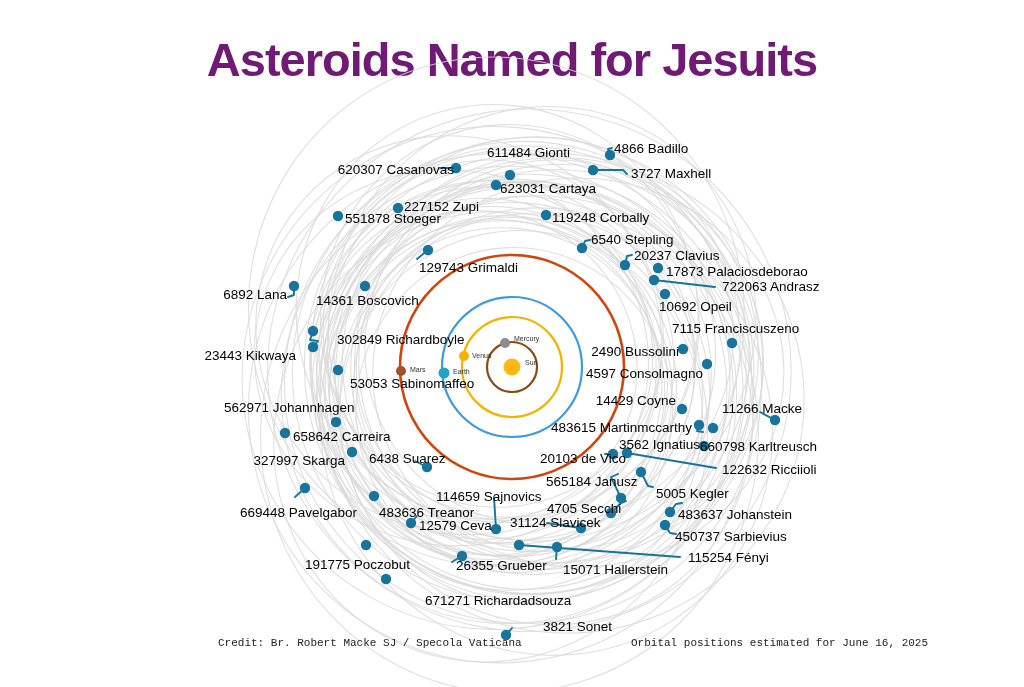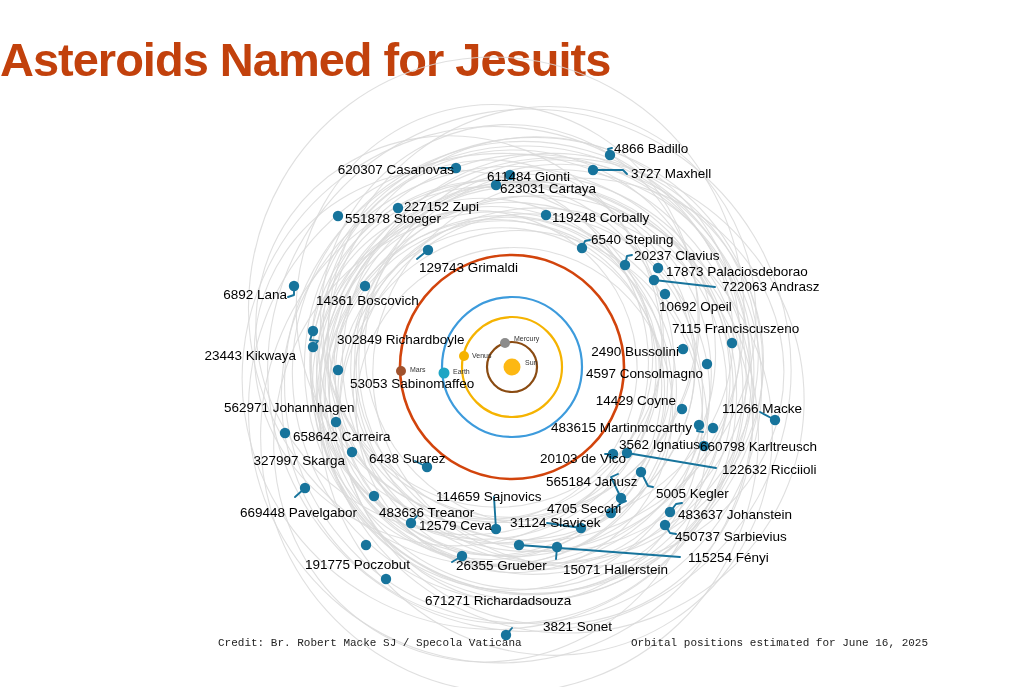--- a/index.html
+++ b/index.html
@@ -9,25 +9,25 @@
     font-family:"Liberation Sans", sans-serif;
     overflow:hidden;
     position:relative;
   }
   #stage{position:absolute;left:0;top:0;width:1024px;height:687px;}
 
   
   #title{
     position:absolute;
     left:0;top:32px;width:1024px;
-    text-align:left;
+    text-align:center;
     font-size:47px;
     font-weight:bold;
     letter-spacing:-1px;
-    color:#c2410c;
+    color:#701a75;
     font-family:"Liberation Sans", sans-serif;
     white-space:nowrap;
   }
 
   
   #diagram{position:absolute;left:0;top:0;width:1024px;height:687px;}
 
   
   .ast-label{
     position:absolute;
@@ -215,21 +215,21 @@
 
   <div id="planet-labels">
       <div class="planet-label" style="left: 525px; top: 359px;">Sun</div>
       <div class="planet-label" style="left: 514px; top: 335px;">Mercury</div>
       <div class="planet-label" style="left: 472px; top: 352px;">Venus</div>
       <div class="planet-label" style="left: 453px; top: 368px;">Earth</div>
       <div class="planet-label" style="left: 410px; top: 366px;">Mars</div>
     </div>
   <div id="ast-labels">
       <div class="ast-label r" style="left: 454px; top: 163px;">620307 Casanovas</div>
-      <div class="ast-label" style="left: 487px; top: 170px;">611484 Gionti</div>
+      <div class="ast-label" style="left: 487px; top: 146px;">611484 Gionti</div>
       <div class="ast-label" style="left: 614px; top: 142px;">4866 Badillo</div>
       <div class="ast-label" style="left: 631px; top: 167px;">3727 Maxhell</div>
       <div class="ast-label" style="left: 500px; top: 182px;">623031 Cartaya</div>
       <div class="ast-label" style="left: 404px; top: 200px;">227152 Zupi</div>
       <div class="ast-label" style="left: 552px; top: 211px;">119248 Corbally</div>
       <div class="ast-label" style="left: 345px; top: 212px;">551878 Stoeger</div>
       <div class="ast-label" style="left: 591px; top: 233px;">6540 Stepling</div>
       <div class="ast-label" style="left: 634px; top: 249px;">20237 Clavius</div>
       <div class="ast-label" style="left: 371px; top: 261px; margin-left: 48px;">129743 Grimaldi</div>
       <div class="ast-label" style="left: 666px; top: 265px;">17873 Palaciosdeborao</div>

